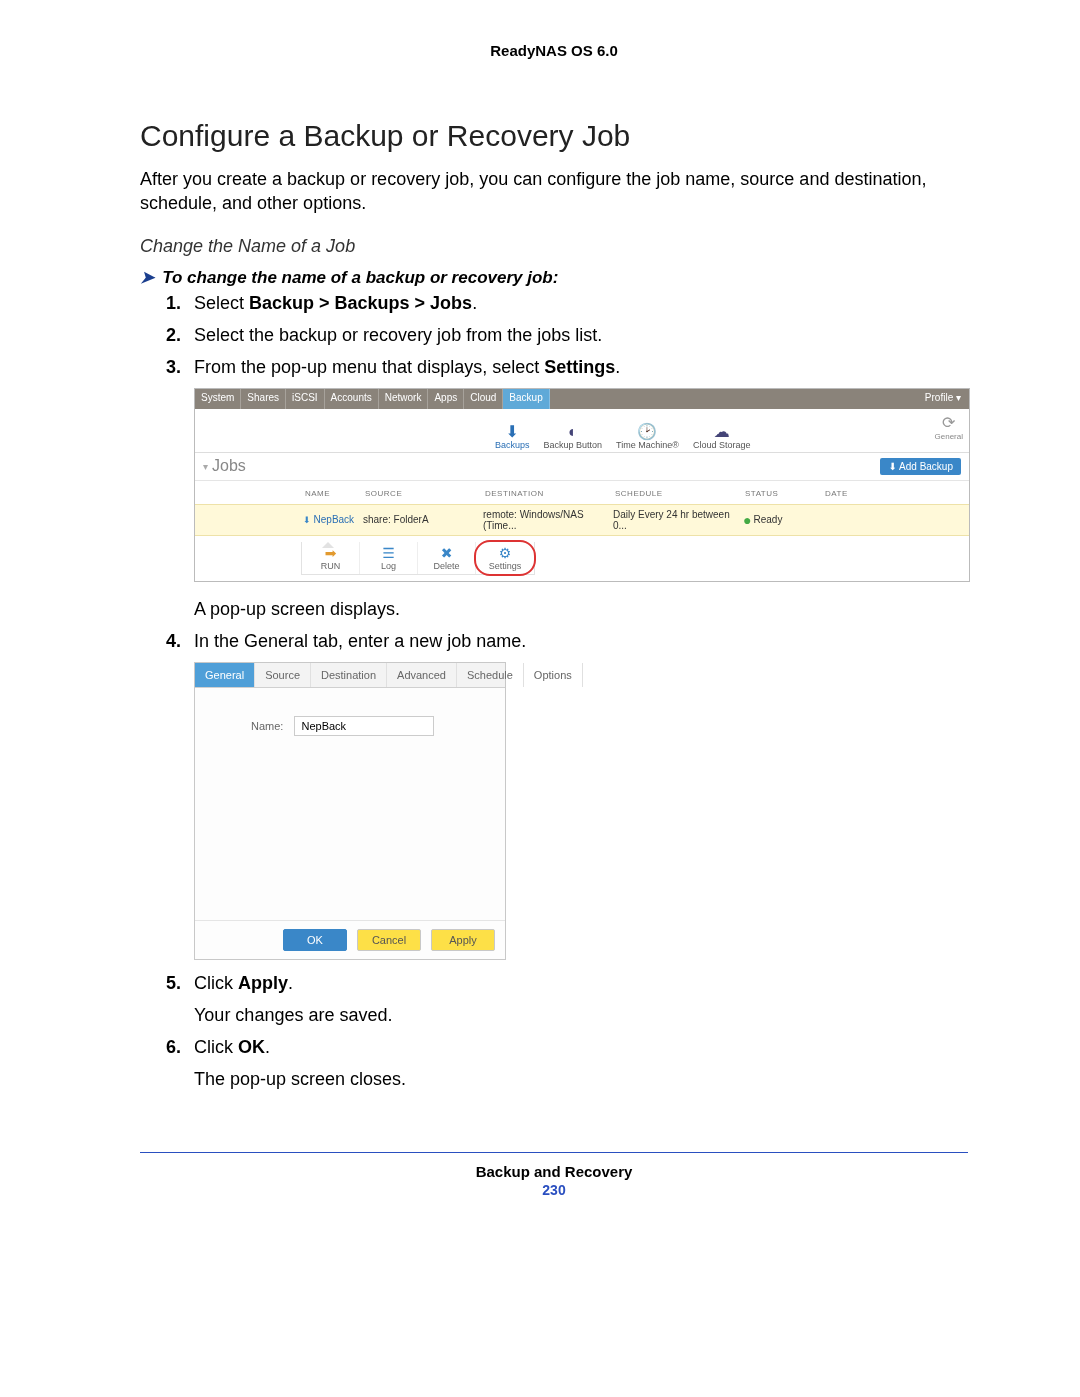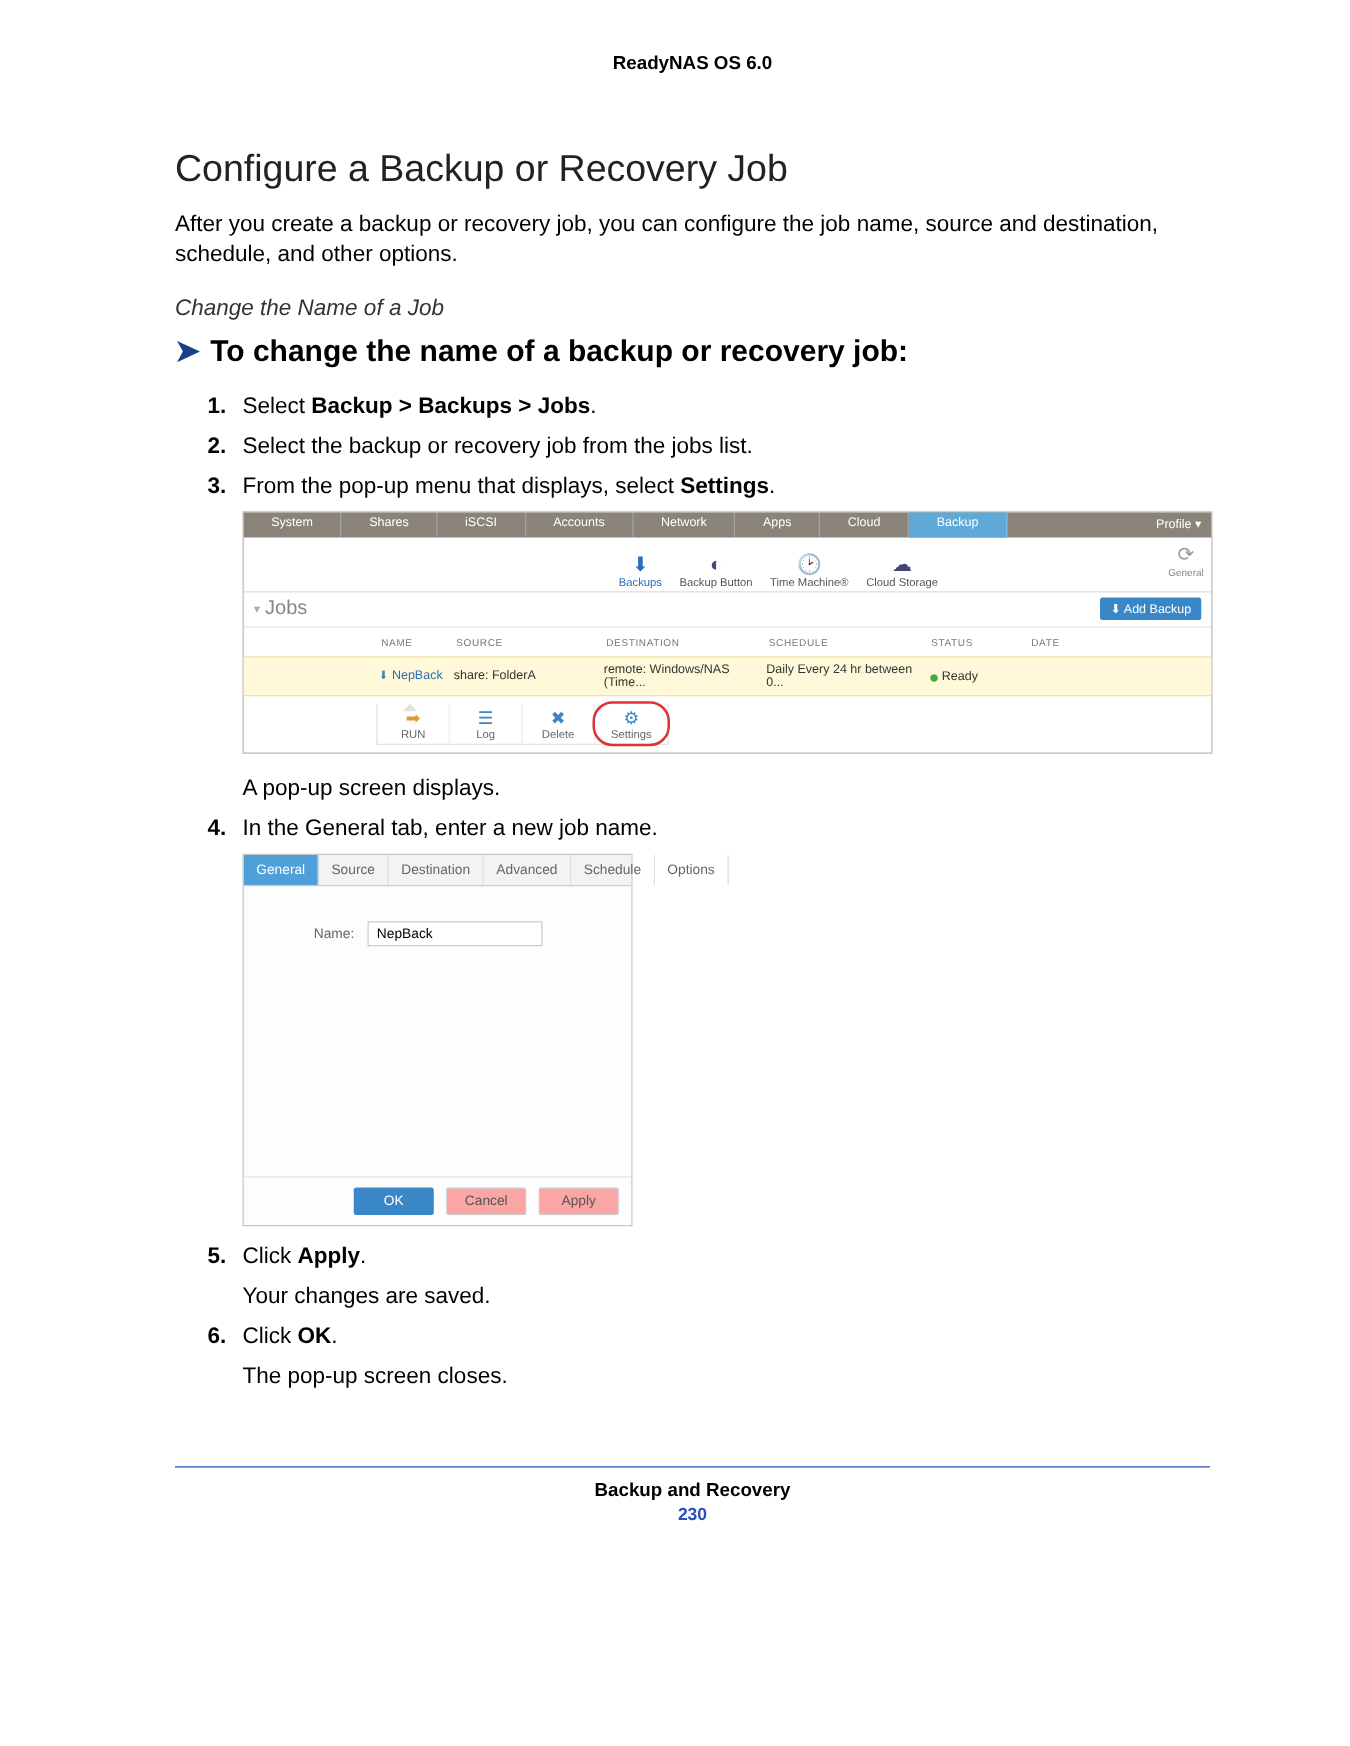--- a/index.html
+++ b/index.html
@@ -35,23 +35,24 @@
   h2.subhead {
     font-family: "Trebuchet MS", "Segoe UI", sans-serif;
     font-style: italic;
     font-weight: 400;
     font-size: 18px;
     color: #333;
     margin-top: 6px;
     margin-bottom: 10px;
   }
   .task-line {
-    font-size: 24px;
+    font-size: 17px;
     font-weight: bold;
-    margin-bottom: 15px;
+    margin-bottom: 2px;
+    font-style: italic;
   }
   .task-line .arrow { color: #1a3e8e; margin-right: 8px; }
   ol.steps { list-style: none; padding-left: 26px; }
   ol.steps > li {
     font-size: 18px;
     line-height: 1.45;
     margin-bottom: 6px;
     display: flex;
   }
   ol.steps > li .num {
@@ -77,21 +78,21 @@
   }
   .ss1-tabs {
     display: flex;
     background: #8a837a;
     color: #fff;
     font-size: 10px;
     height: 20px;
     align-items: stretch;
   }
   .ss1-tabs .tab {
-    padding: 3px 22px;
+    padding: 3px 6px;
     border-right: 1px solid rgba(255,255,255,0.25);
     text-align: center;
   }
   .ss1-tabs .tab.active { background: #5fa9d8; }
   .ss1-tabs .spacer { flex: 1; }
   .ss1-tabs .profile { padding: 3px 8px; }
   .ss1-toolbar {
     display: flex;
     align-items: flex-end;
     height: 44px;
@@ -221,21 +222,21 @@
     display: flex; justify-content: flex-end;
     gap: 10px; padding: 8px 10px;
     border-top: 1px solid #e5e5e5;
   }
   .ss2-btn {
     min-width: 64px; text-align: center;
     padding: 4px 12px;
     border: 1px solid #c8c8c8;
     border-radius: 2px;
     font-size: 11px;
-    background: #fca5a5;
+    background: #fde047;
     color: #555;
   }
   .ss2-btn.primary {
     background: #3a87c8; color: #fff; border-color: #3a87c8;
   }
 
   .footer-rule {
     border-top: 1px solid #2a4fc0;
     margin: 60px 0 10px 0;
   }

